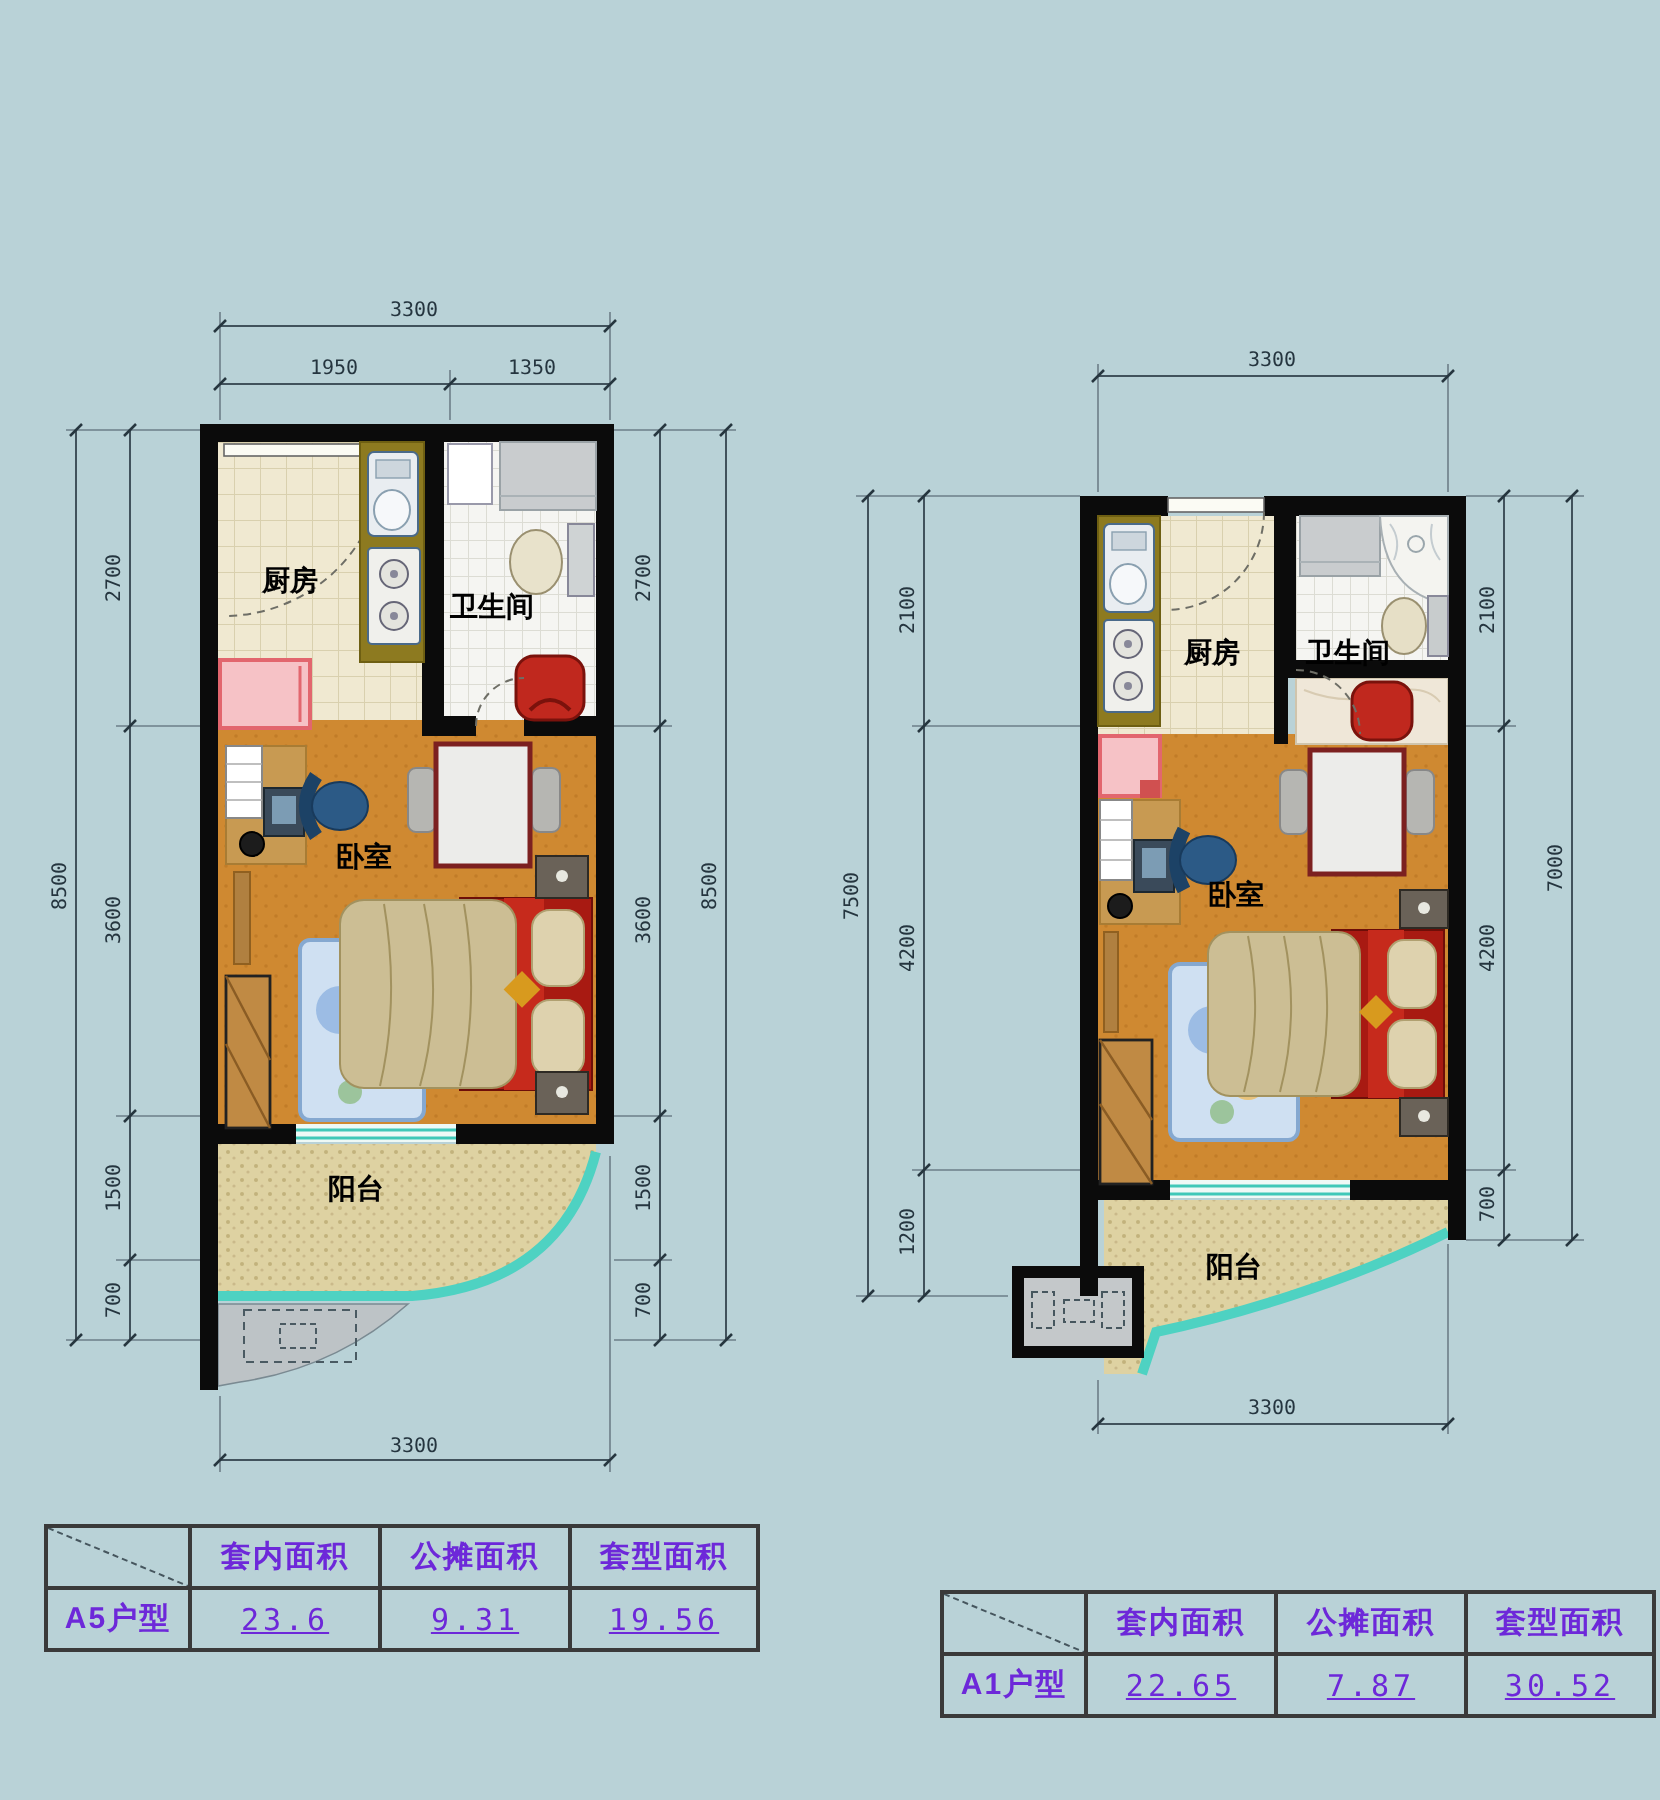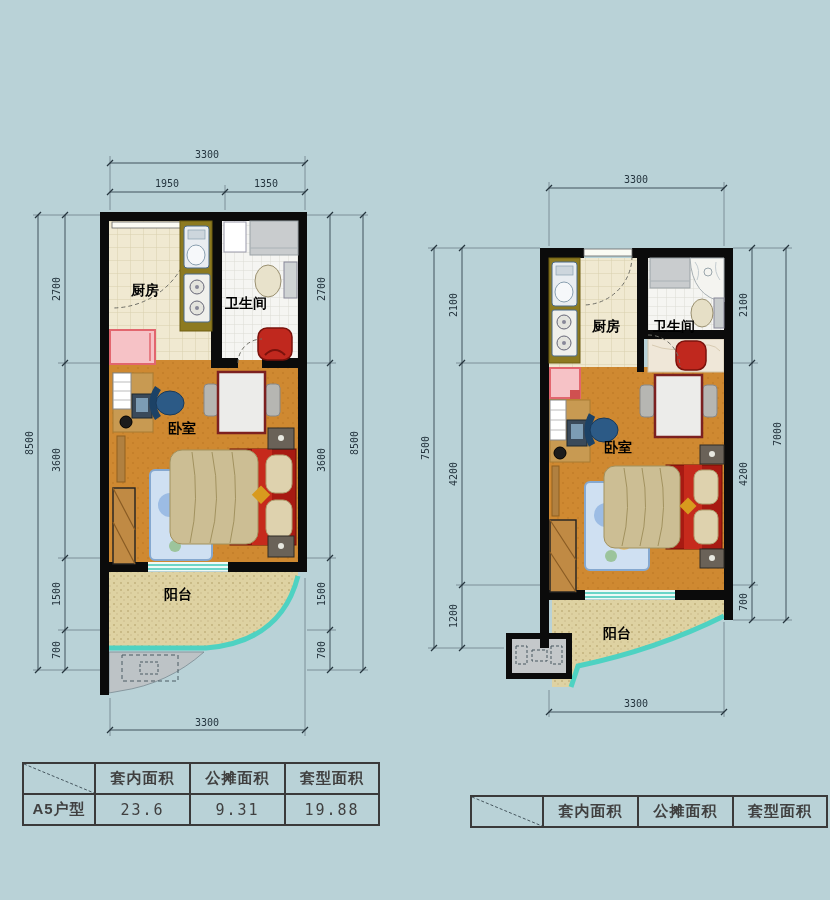--- a/index.html
+++ b/index.html
@@ -1,23 +1,23 @@
 <!DOCTYPE html>
 <html><head>
 <meta charset="utf-8">
 <style>
   html,body{margin:0;padding:0;background:#b9d2d7;}
   #stage{position:relative;width:830px;height:900px;background:#b9d2d7;overflow:hidden;
          font-family:"Liberation Sans",sans-serif;}
   #stage > svg{position:absolute;}
   .area-table{position:absolute;border-collapse:collapse;table-layout:fixed;background:transparent;}
   .area-table td{border:2px solid #3a3a3a;text-align:center;vertical-align:middle;
-                 font-size:15px;color:#404040;height:29px;padding:0;overflow:hidden;}
+                 font-size:15px;color:#6d28d9;height:29px;padding:0;overflow:hidden;}
   .area-table td.hd{font-weight:bold;letter-spacing:1px;}
-  .area-table td.num{font-family:"DejaVu Sans Mono",monospace;letter-spacing:2px;}
+  .area-table td.num{font-family:"DejaVu Sans Mono",monospace;letter-spacing:2px;text-decoration:underline;}
   .area-table td.diag{position:relative;}
   .area-table td.diag svg{position:absolute;left:0;top:0;width:100%;height:100%;}
   
   .wall{fill:#0b0b0b;}
   .dl{stroke:#41525c;stroke-width:1;fill:none;}
   .ext{stroke:#6d7e88;stroke-width:.8;fill:none;}
   .tick{stroke:#26363f;stroke-width:1.3;fill:none;}
   .dim{font-family:"DejaVu Sans Mono",monospace;font-size:10px;fill:#25353f;}
   .room{font-family:"Liberation Sans",sans-serif;font-size:14px;font-weight:600;fill:#000;}
   .dash{stroke:#6e6e66;stroke-width:1;stroke-dasharray:4 3;fill:none;}
@@ -440,33 +440,39 @@
       </svg>
     </td>
     <td class="hd" style="width:93px;">套内面积</td>
     <td class="hd" style="width:93px;">公摊面积</td>
     <td class="hd" style="width:92px;">套型面积</td>
   </tr>
   <tr>
     <td class="hd">A5户型</td>
     <td class="num">23.6</td>
     <td class="num">9.31</td>
-    <td class="num">19.88</td>
+    <td class="num">19.56</td>
   </tr>
 </tbody>
     </table>
 
 <table class="area-table" style="left:470px;top:795px;width:348px;">
   <tbody>
         <tr>
     <td class="diag" style="width:70px;">
       <svg viewBox="0 0 70 29" preserveAspectRatio="none">
         <line x1="0" y1="0" x2="70" y2="29" stroke="#46565e" stroke-width="1" stroke-dasharray="3 2"></line>
       </svg>
     </td>
     <td class="hd" style="width:93px;">套内面积</td>
     <td class="hd" style="width:93px;">公摊面积</td>
     <td class="hd" style="width:92px;">套型面积</td>
   </tr>
+  <tr>
+    <td class="hd">A1户型</td>
+    <td class="num">22.65</td>
+    <td class="num">7.87</td>
+    <td class="num">30.52</td>
+  </tr>
 </tbody>
     </table>
 
 </div>
 
 </body></html>

